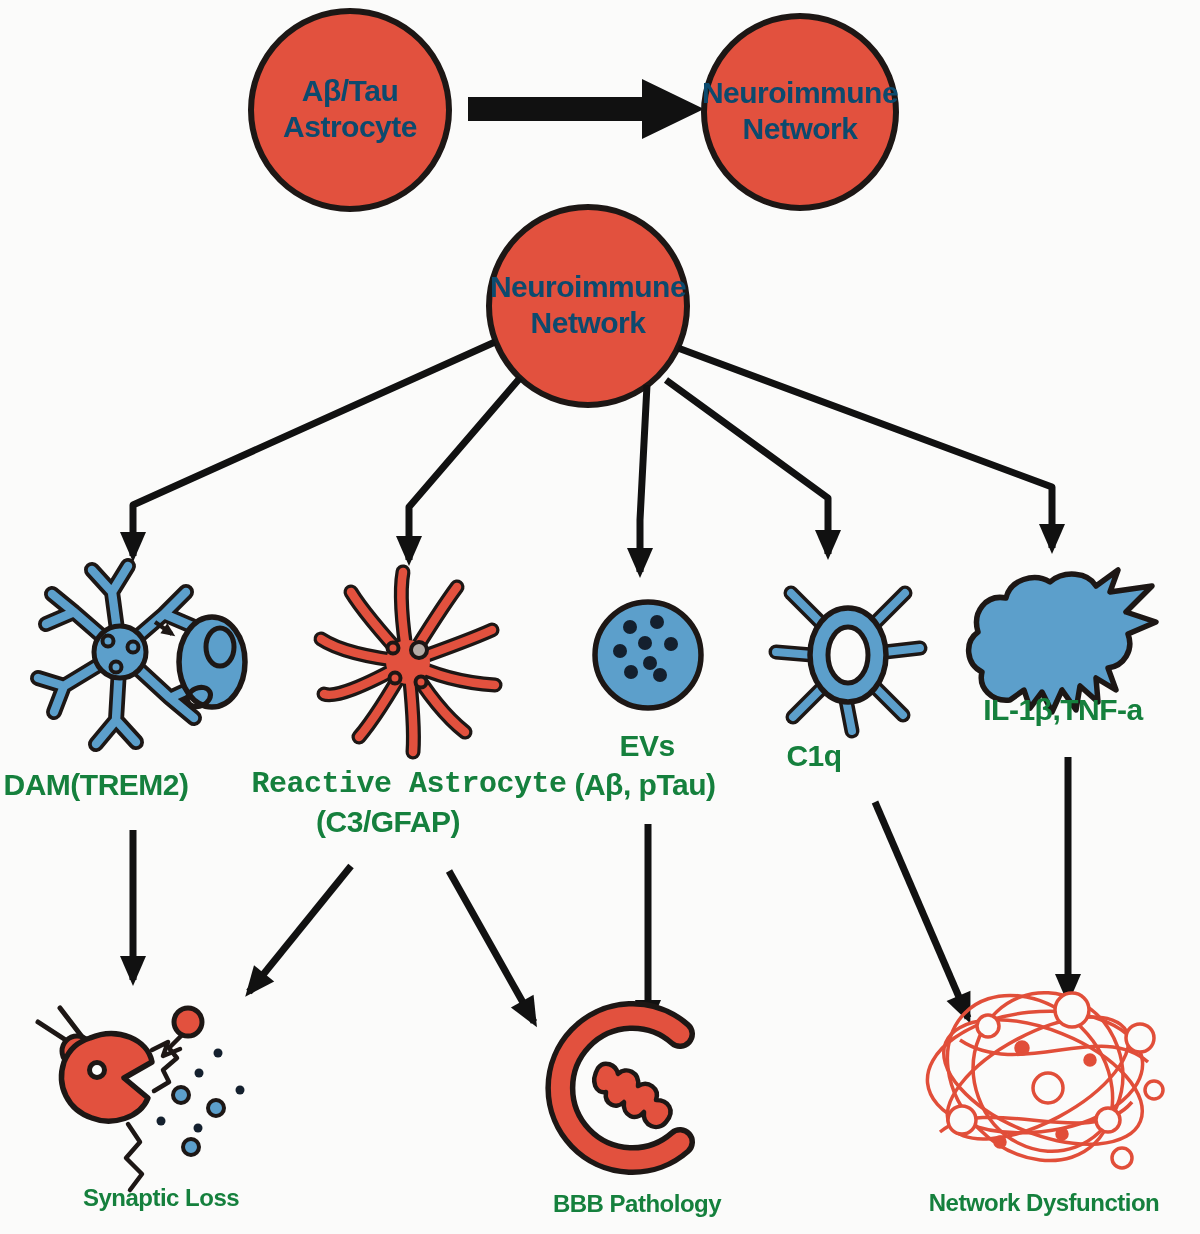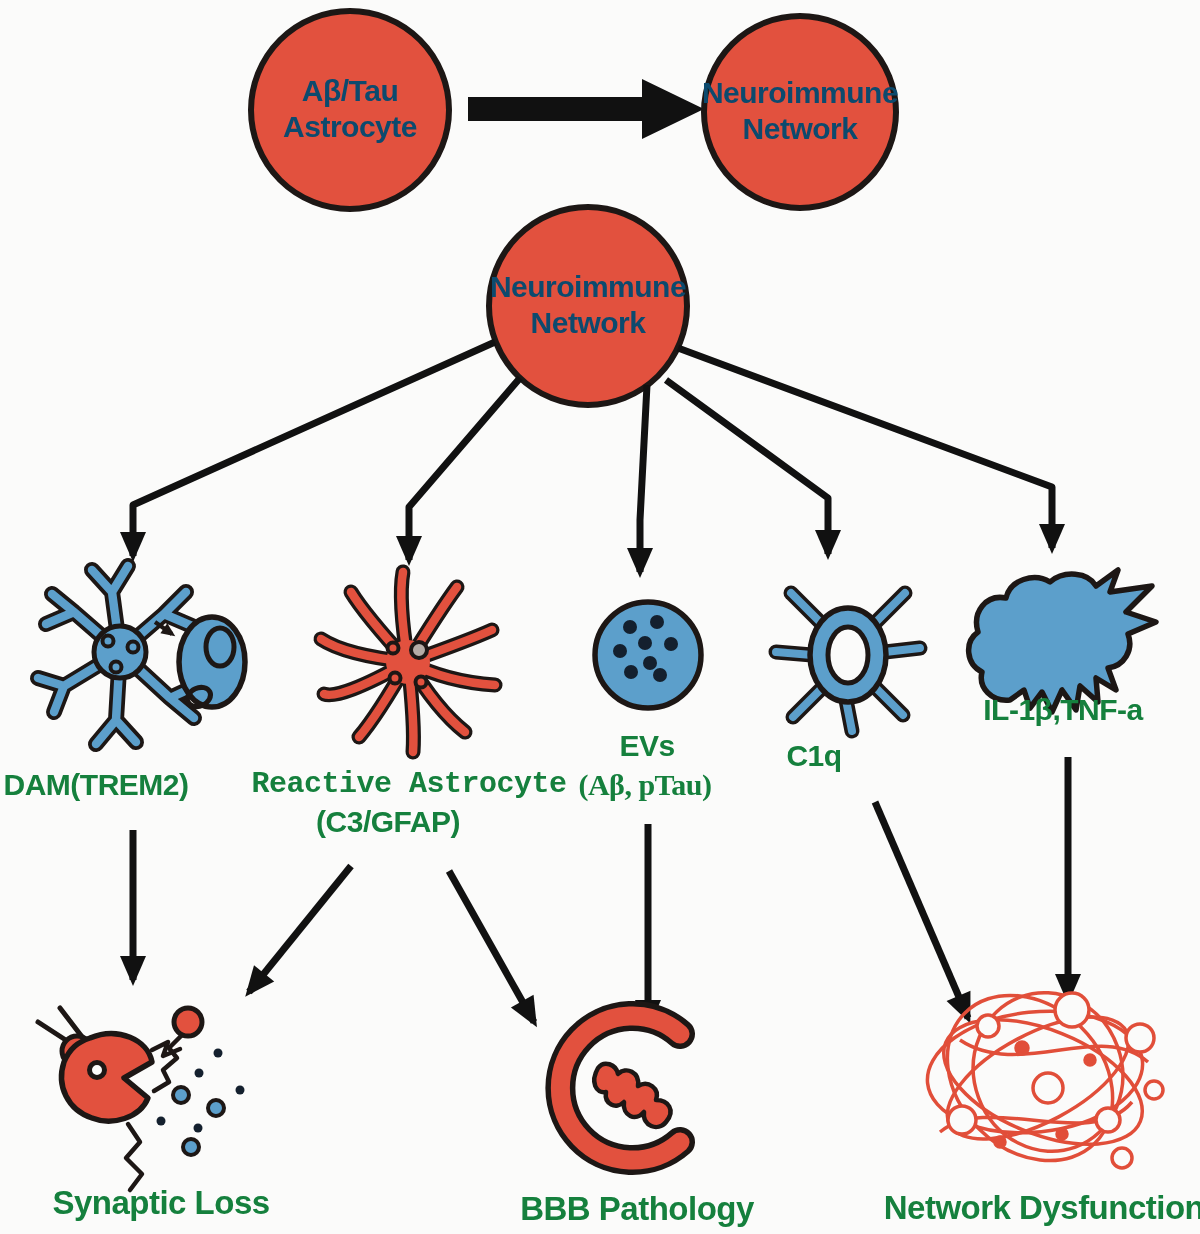--- a/index.html
+++ b/index.html
@@ -4,21 +4,21 @@
 <style>
   html,body{margin:0;padding:0;}
   body{width:1200px;height:1234px;background:#FBFBFA;font-family:"Liberation Sans",sans-serif;overflow:hidden;}
   .stage{position:relative;width:1200px;height:1234px;}
   .stage svg.layer{position:absolute;left:0;top:0;}
   .lbl{position:absolute;font-weight:bold;color:#15803d;letter-spacing:-0.5px;white-space:nowrap;
        transform:translateX(-50%);text-align:right;}
   .node-text{position:absolute;width:210px;text-align:center;font-weight:bold;font-size:30px;
        line-height:36px;color:#0c4a6e;letter-spacing:-0.5px;}
   .med{font-size:30px;}
-  .out{font-size:33px;}
+  .out{font-size:24px;}
 </style>
 </head>
 <body>
 
 <div class="stage">
 
 <svg class="layer" width="1200" height="1234" viewBox="0 0 1200 1234">
   <defs>
     <marker id="ah" markerUnits="userSpaceOnUse" markerWidth="34" markerHeight="30" refX="26" refY="15" orient="auto">
       <path d="M2,2 L32,15 L2,28 Z" fill="#111"></path>
@@ -235,21 +235,21 @@
 </div>
 <div class="node-text" style="left:483px;top:269px;">
   <div>Neuroimmune</div>
   <div>Network</div>
 </div>
 
 <div class="lbl med" style="left:96px;top:768px;">DAM(TREM2)</div>
 <div class="lbl med" style="left:409px;top:767px;font-family:Liberation Mono, monospace;">Reactive Astrocyte</div>
 <div class="lbl med" style="left:388px;top:805px;">(C3/GFAP)</div>
 <div class="lbl med" style="left:647px;top:729px;">EVs</div>
-<div class="lbl med" style="left:645px;top:768px;font-family:Liberation Serif, serif;">(Aβ, pTau)</div>
+<div class="lbl med" style="left:645px;top:768px;">(Aβ, pTau)</div>
 <div class="lbl med" style="left:814px;top:739px;">C1q</div>
 <div class="lbl med" style="left:1063px;top:693px;">IL-1β,TNF-a</div>
 
 <div class="lbl out" style="left:161px;top:1184px;">Synaptic Loss</div>
 <div class="lbl out" style="left:637px;top:1190px;">BBB Pathology</div>
 <div class="lbl out" style="left:1044px;top:1189px;">Network Dysfunction</div>
 
 </div>
 
 </body></html>

